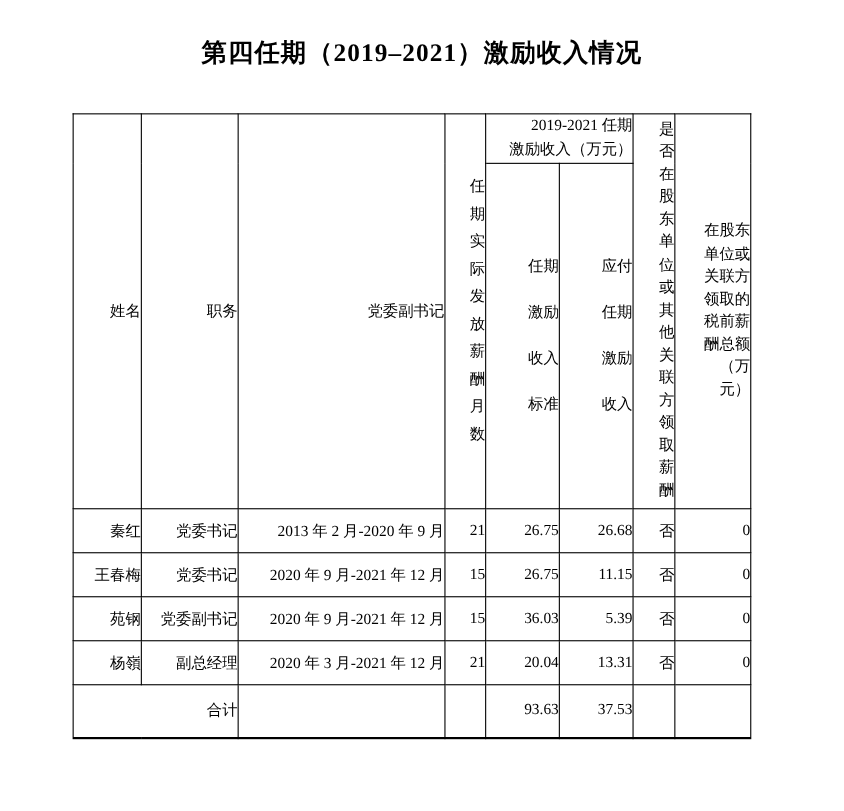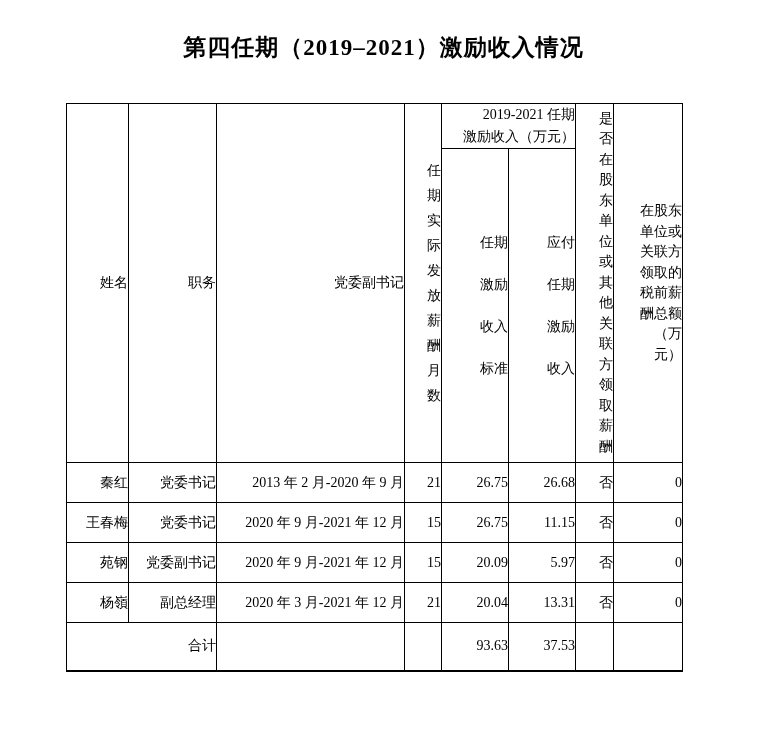--- a/index.html
+++ b/index.html
@@ -155,22 +155,22 @@
     <td>11.15</td>
     <td>否</td>
     <td>0</td>
   </tr>
 
   <tr class="data-row">
     <td>苑钢</td>
     <td>党委副书记</td>
     <td class="cell-date">2020 年 9 月-2021 年 12 月</td>
     <td>15</td>
-    <td>20.09</td>
-    <td>5.97</td>
+    <td>36.03</td>
+    <td>5.39</td>
     <td>否</td>
     <td>0</td>
   </tr>
 
   <tr class="data-row">
     <td>杨嶺</td>
     <td>副总经理</td>
     <td class="cell-date">2020 年 3 月-2021 年 12 月</td>
     <td>21</td>
     <td>20.04</td>

